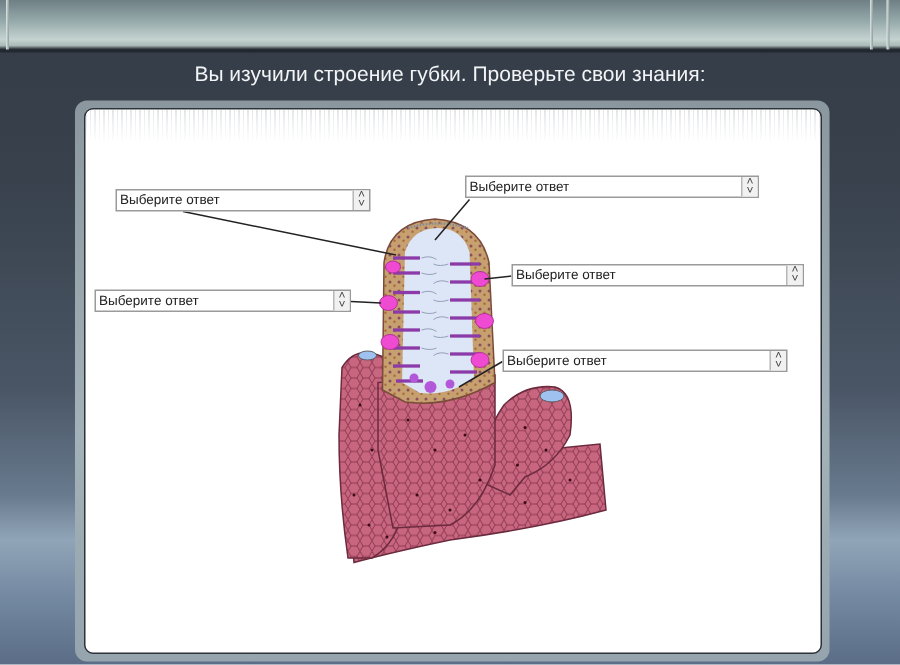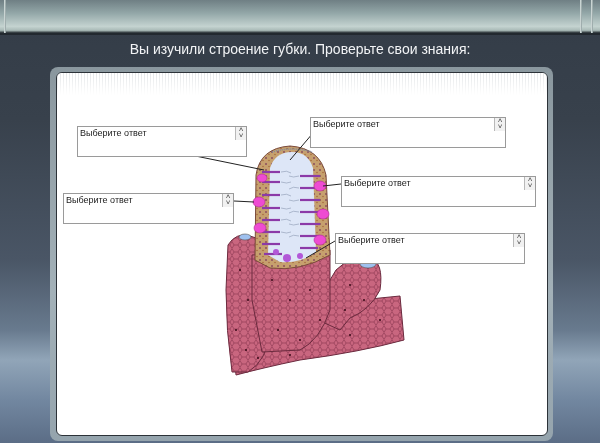--- a/index.html
+++ b/index.html
@@ -36,21 +36,21 @@
     background:#ffffff; border:1px solid #2c3238; border-radius:6px;
     overflow:hidden;
   }
   .panel .stripes {
     position:absolute; left:0; top:0; right:0; height:22px;
     background: repeating-linear-gradient(to right, #e4e6e8 0 1px, #ffffff 1px 3px);
     -webkit-mask-image: linear-gradient(to bottom, rgba(0,0,0,1), rgba(0,0,0,0));
     mask-image: linear-gradient(to bottom, rgba(0,0,0,1), rgba(0,0,0,0));
   }
   .select {
-    position:absolute; height:31px; background:#ffffff;
+    position:absolute; height:15px; background:#ffffff;
     border:1px solid #9a9a9a; box-sizing:border-box;
     font-size:9px; color:#222; line-height:13px; padding-left:2px;
     cursor:pointer;
   }
   .select .arrow {
     position:absolute; right:0; top:0; width:10px; height:13px;
     border-left:1px solid #b8b8b8; background:#f1f1f1;
     font-size:8px; line-height:6px; text-align:center; color:#444;
   }
   .select .arrow span { display:block; height:6px; }

